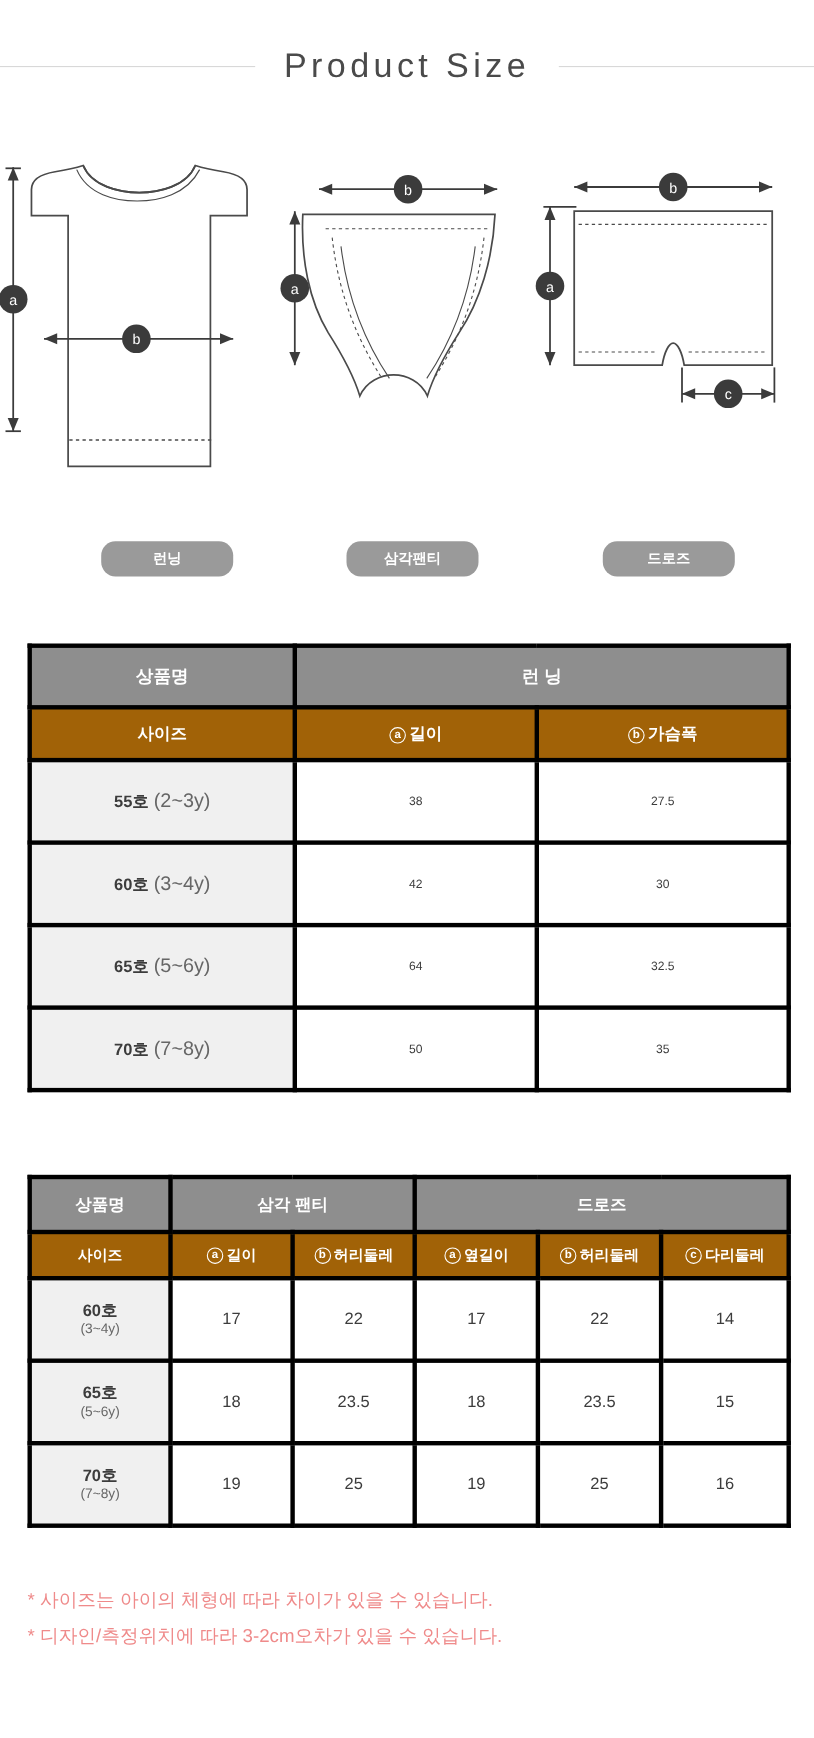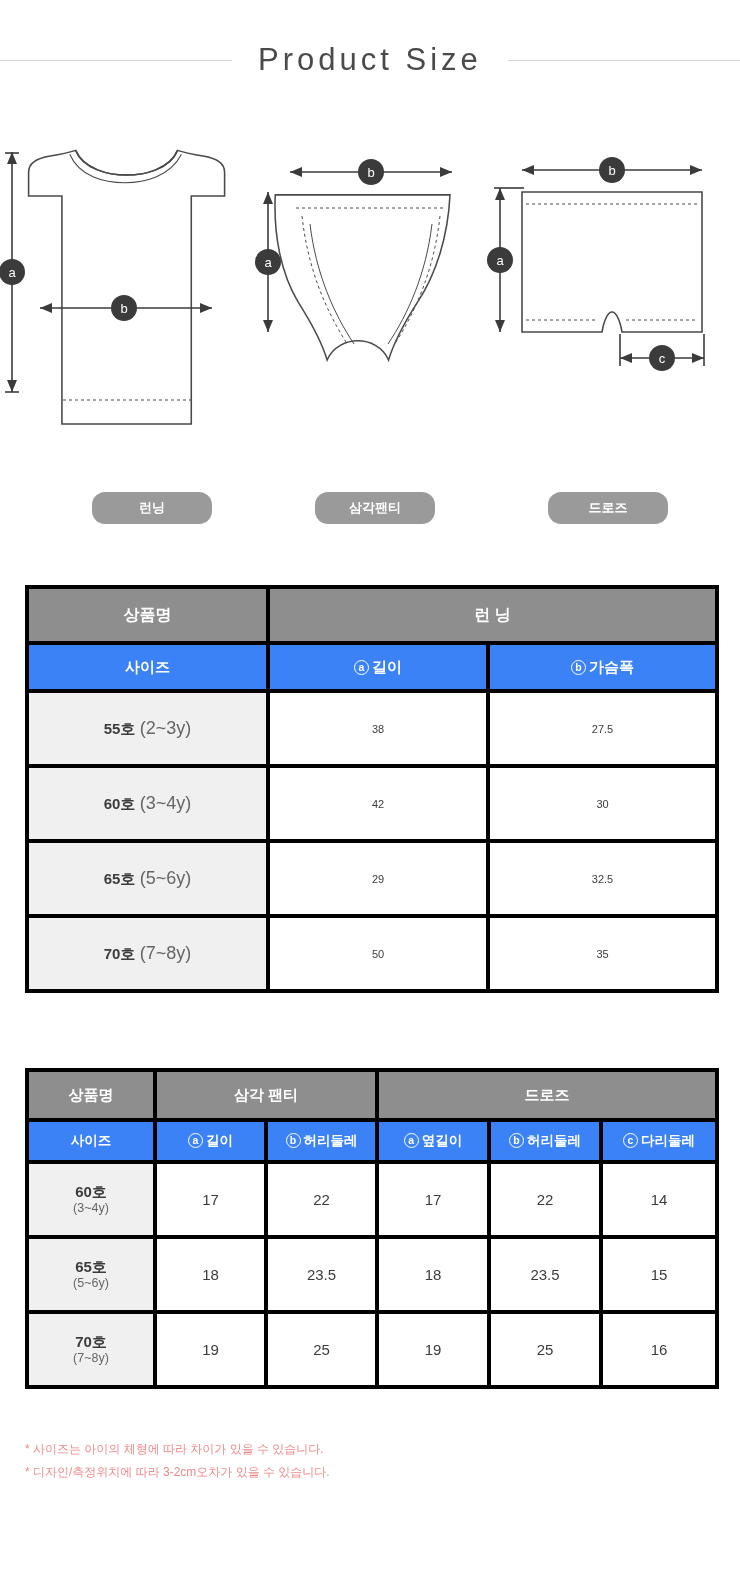--- a/index.html
+++ b/index.html
@@ -83,21 +83,21 @@
   .tbl th, .tbl td {
     border:4px solid #000000;
     text-align:center;
   }
   .hdr-dark {
     background:#8e8e8e;
     color:#fff;
     font-weight:bold;
   }
   .hdr-light {
-    background:#3b82f6;
+    background:#a16207;
     color:#fff;
     font-weight:bold;
   }
   .rowlbl {
     background:#f0f0f0;
     color:#3c3c3c;
   }
   .rowlbl b { font-size:15px; }
   .rowlbl span { font-size:18px; color:#666; font-weight:normal; }
   .val {
@@ -132,21 +132,21 @@
     margin-right:3px;
     vertical-align:1px;
   }
 
   
   .notes {
     position:absolute;
     left:25px;
     top:1438px;
     color:#ef8a8a;
-    font-size:12px;
+    font-size:17px;
     line-height:1.95;
   }
   .notes div { white-space:nowrap; }
 
   svg { display:block; }
 </style>
 </head>
 <body>
 
 <div class="header">
@@ -299,21 +299,21 @@
       <td class="rowlbl">
         <b>60호</b> <span>(3~4y)</span>
       </td>
       <td class="val">42</td>
       <td class="val">30</td>
     </tr>
     <tr>
       <td class="rowlbl">
         <b>65호</b> <span>(5~6y)</span>
       </td>
-      <td class="val">29</td>
+      <td class="val">64</td>
       <td class="val">32.5</td>
     </tr>
     <tr>
       <td class="rowlbl">
         <b>70호</b> <span>(7~8y)</span>
       </td>
       <td class="val">50</td>
       <td class="val">35</td>
     </tr>
   </tbody>

